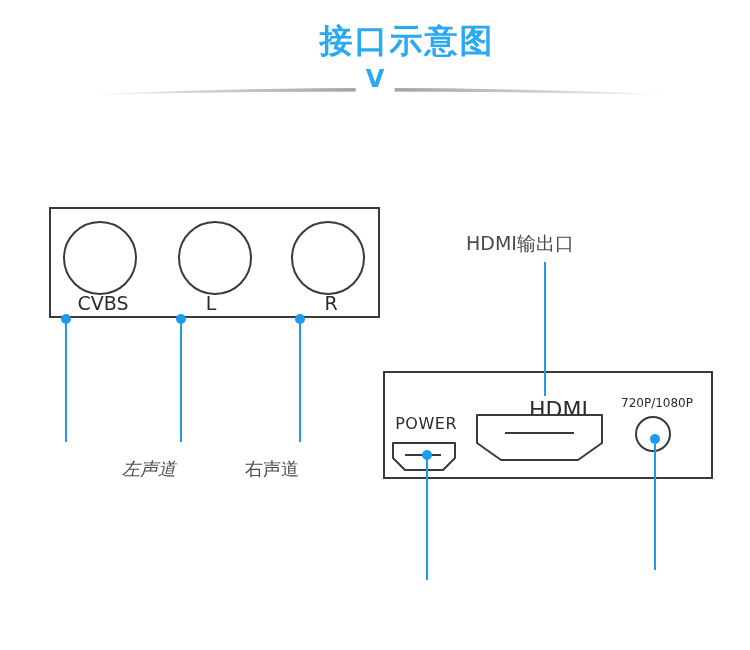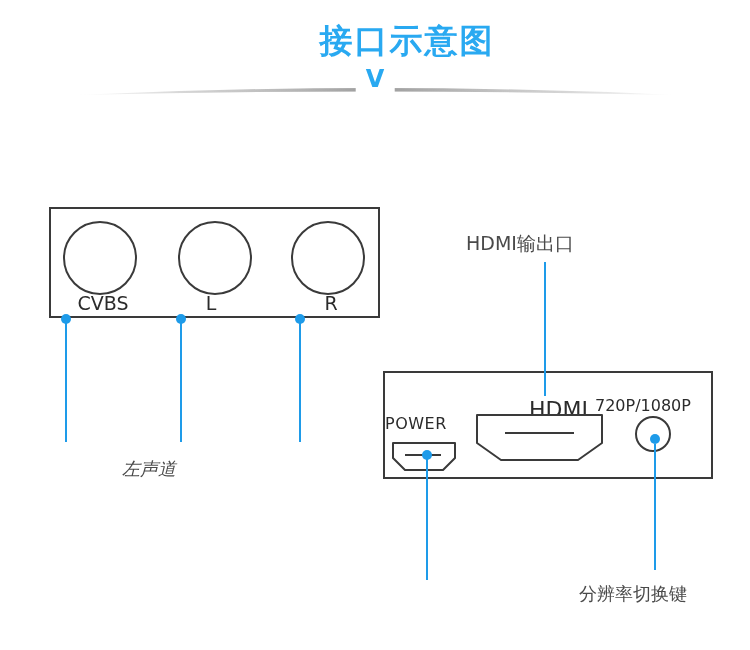--- a/index.html
+++ b/index.html
@@ -91,39 +91,39 @@
   }
   .ann {
     position: absolute;
     font-size: 18px;
     color: var(--label);
     white-space: nowrap;
   }
   .power-label {
     position: absolute;
     left: 0; top: 41px; width: 72px;
-    text-align: left;
+    text-align: right;
     font-size: 16px;
     letter-spacing: 0.5px;
     color: var(--port-text);
   }
   .usb-shape { position: absolute; left: 7px; top: 69px; }
   .hdmi-label {
     position: absolute;
     left: 103px; top: 24px; width: 100px;
     text-align: right;
     font-size: 22px;
     color: var(--port-text);
   }
   .hdmi-shape { position: absolute; left: 91px; top: 41px; }
   .res-label {
     position: absolute;
     left: 210px; top: 23px; width: 124px;
-    text-align: left;
-    font-size: 16px;
+    text-align: center;
+    font-size: 12px;
     color: var(--port-text);
     white-space: nowrap;
   }
   .res-button {
     position: absolute;
     left: 250px; top: 43px;
     width: 36px; height: 36px;
     border: 2px solid var(--outline);
     border-radius: 50%;
     background: #fff;
@@ -160,20 +160,21 @@
   </div>
 
   <div class="dot" style="left:61px;  top:314px;"></div>
   <div class="dot" style="left:176px; top:314px;"></div>
   <div class="dot" style="left:295px; top:314px;"></div>
   <div class="vline" style="left:65px;  top:322px; height:120px;"></div>
   <div class="vline" style="left:180px; top:322px; height:120px;"></div>
   <div class="vline" style="left:299px; top:322px; height:120px;"></div>
 
   <div class="ann" style="left:122px; top:457px; width:120px;font-style:italic;">左声道</div>
+  <div class="ann" style="left:245px; top:457px; width:120px;">右声道</div>
 
   <div class="ann" style="left:466px; top:231px; width:160px; font-size:19px;">HDMI输出口</div>
   <div class="vline" style="left:544px; top:262px; height:134px;"></div>
 
   <div class="panel panel-hdmi">
     <div class="power-label">POWER</div>
 
     <svg class="usb-shape" width="64" height="29" viewBox="0 0 64 29" aria-hidden="true">
       <path d="M1,1 H63 V16 L51,28 H13 L1,16 Z" fill="#fff" stroke="#3A3A3A" stroke-width="2" stroke-linejoin="round"></path>
       <line x1="13" y1="13" x2="49" y2="13" stroke="#3A3A3A" stroke-width="2"></line>
@@ -188,15 +189,14 @@
 
     <div class="res-label">720P/1080P</div>
     <div class="res-button"></div>
   </div>
 
   <div class="dot" style="left:422px; top:450px;"></div>
   <div class="vline" style="left:426px; top:459px; height:121px;"></div>
 
   <div class="dot" style="left:650px; top:434px;"></div>
   <div class="vline" style="left:654px; top:444px; height:126px;"></div>
-  <div class="ann" style="left:579px; top:582px; width:160px;">分辨率切换键</div>
 
 </div>
 
 </body></html>

